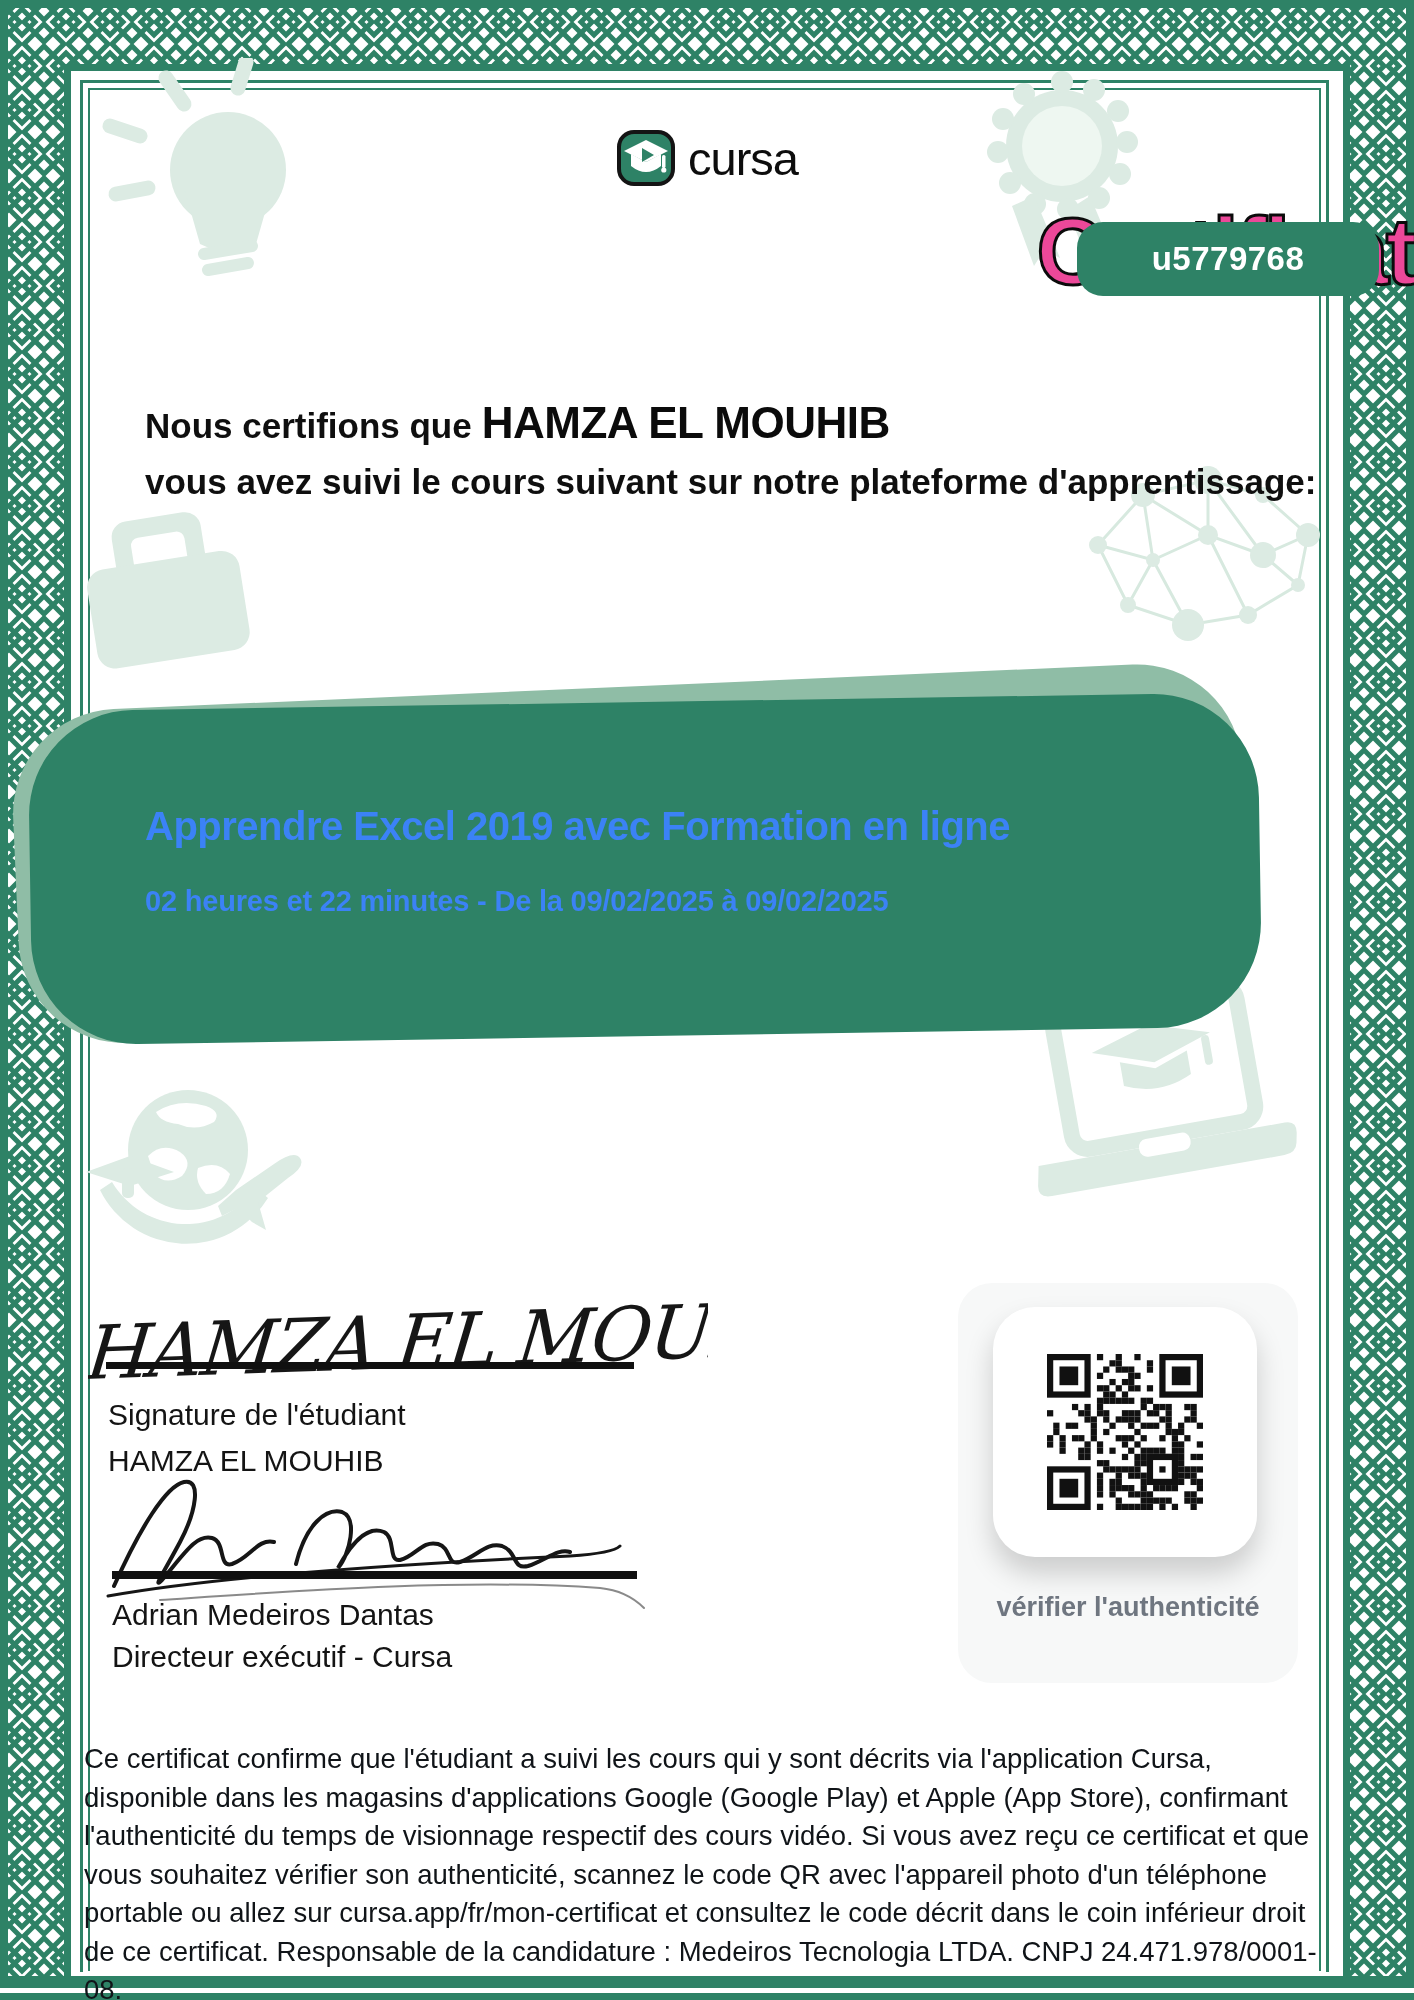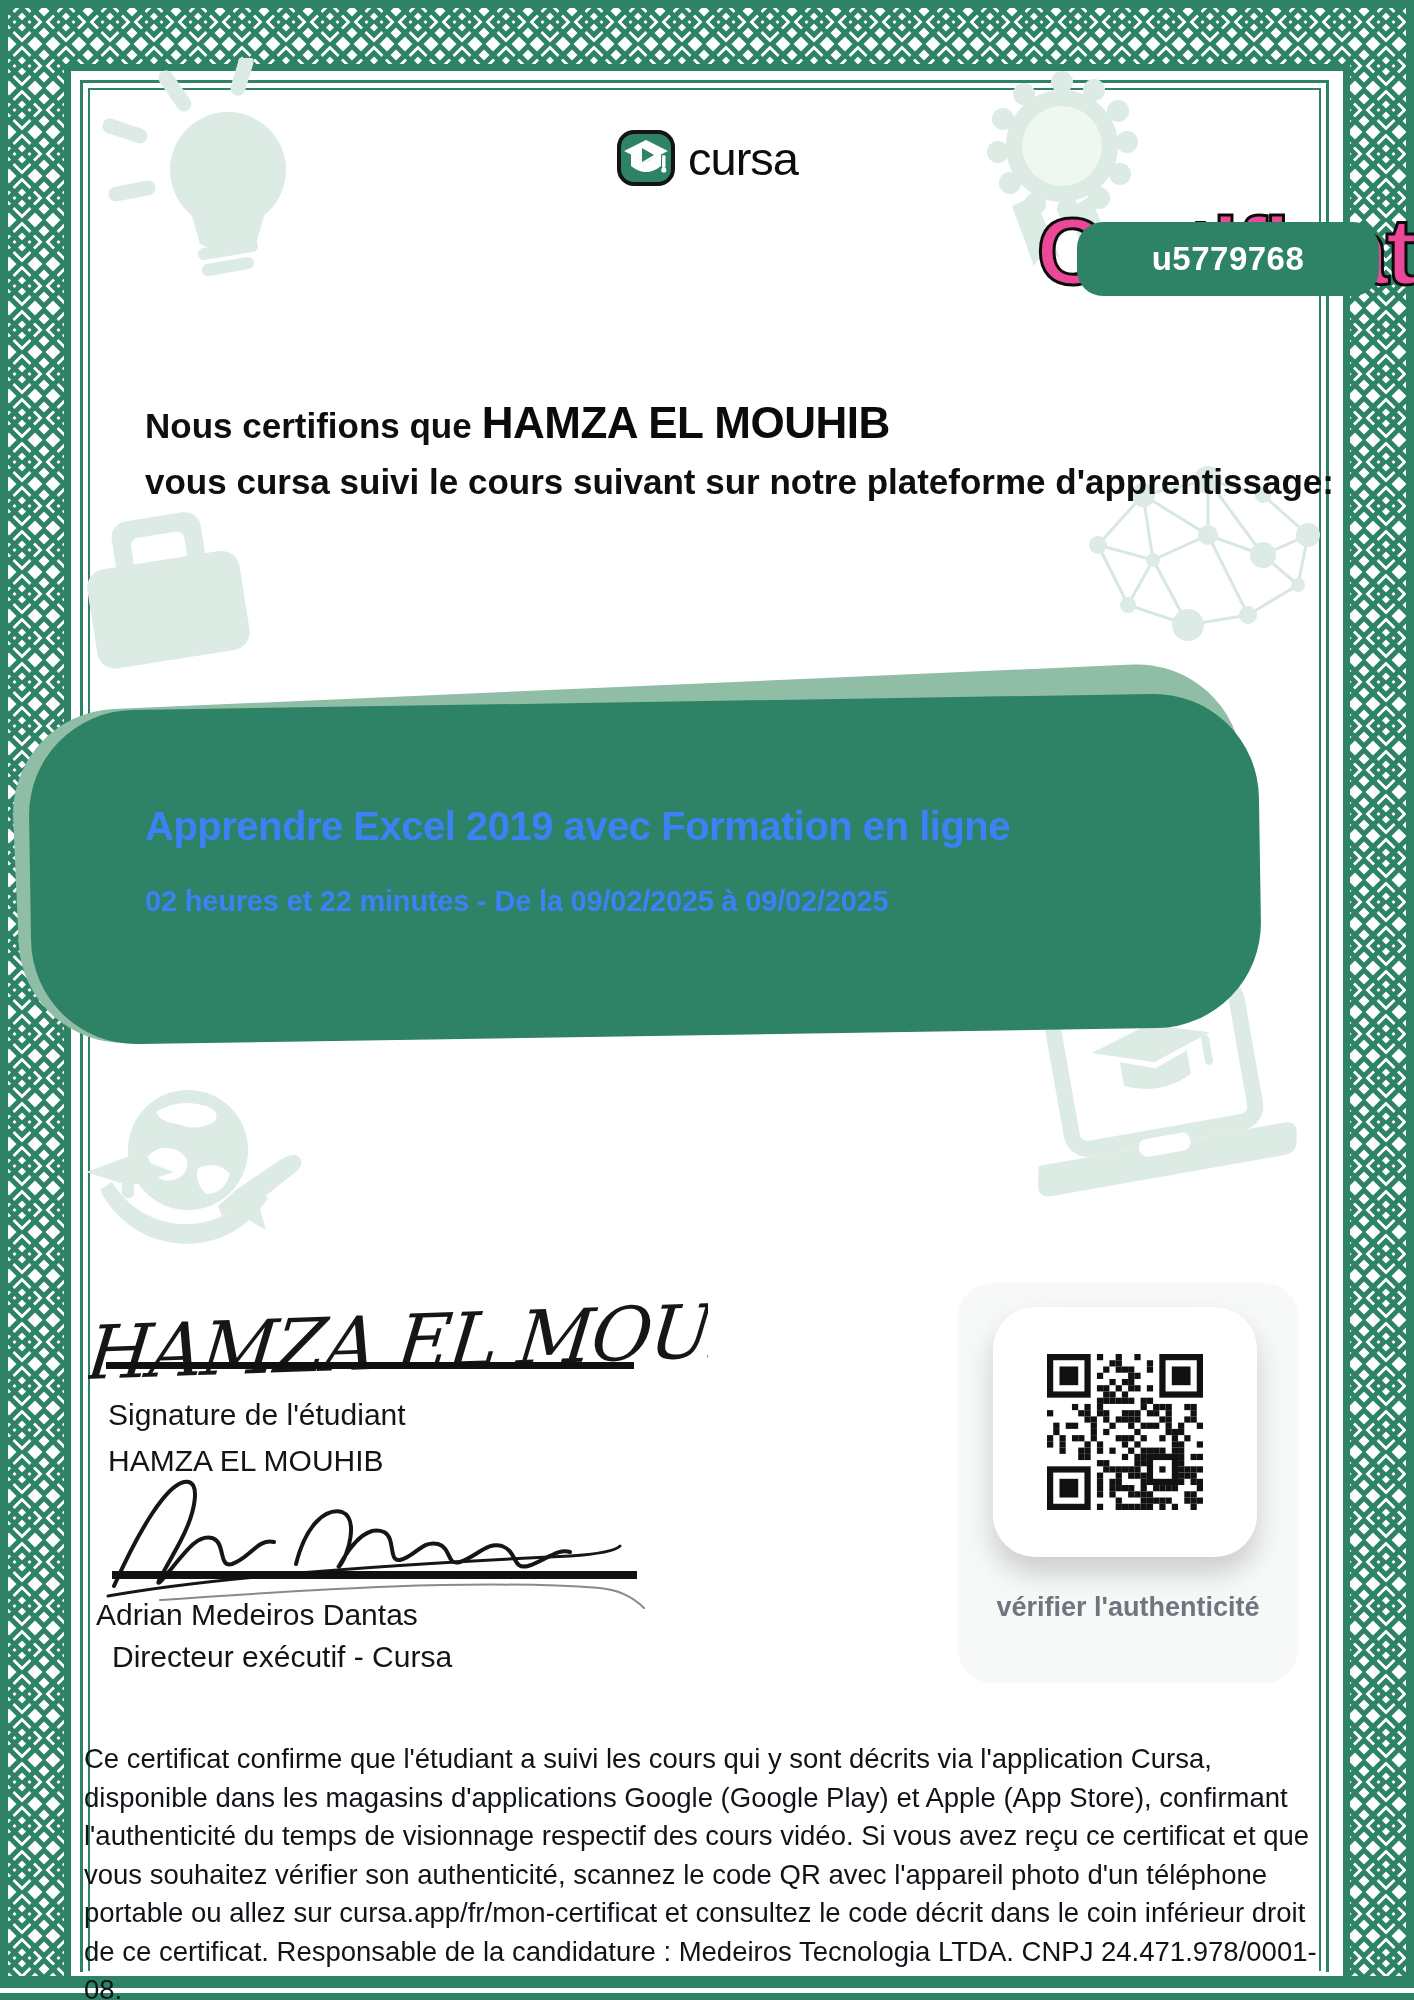--- a/index.html
+++ b/index.html
@@ -199,21 +199,21 @@
   <div class="abs cert-title">Certificat</div>
   <div class="abs code-badge">
     <span>u5779768</span>
   </div>
 
   <div class="abs intro">
     <div class="intro-line1">
       <span class="certify-label">Nous certifions que</span>
       <span class="student-name">HAMZA EL MOUHIB</span>
     </div>
-    <div class="intro-line2">vous cursa suivi le cours suivant sur notre plateforme d'apprentissage:</div>
+    <div class="intro-line2">vous avez suivi le cours suivant sur notre plateforme d'apprentissage:</div>
   </div>
 
   <div class="abs banner-wrap">
     <div class="banner-sage"></div>
     <div class="banner-main"></div>
     <div class="banner-text">
       <div class="course-title">Apprendre Excel 2019 avec Formation en ligne</div>
       <div class="course-details">02 heures et 22 minutes - De la 09/02/2025 à 09/02/2025</div>
     </div>
   </div>
@@ -227,21 +227,21 @@
 
   <svg class="abs" width="560" height="150" viewBox="0 0 560 150" style="left:100px;top:1468px;z-index:5;">
     <g fill="none" stroke="#161616" stroke-linecap="round">
       <path stroke-width="4" d="M14,118 C40,60 66,18 84,14 C102,10 96,44 80,74 C64,104 52,122 62,112 C84,86 96,66 112,70 C126,74 118,100 132,96 C150,90 158,70 174,74"></path>
       <path stroke-width="4" d="M196,96 C206,56 226,40 242,44 C258,50 250,86 238,100 C254,70 270,58 284,64 C296,70 288,94 300,92 C316,88 322,72 338,76 C352,80 346,98 360,94 C378,88 386,74 402,78 C418,84 412,102 428,98 C446,92 458,80 470,84"></path>
       <path stroke-width="3" d="M8,128 C120,108 300,96 470,88 C500,86 516,82 520,78"></path>
       <path stroke-width="2" d="M60,132 C180,124 360,110 500,120 C520,122 534,130 544,140" stroke-opacity="0.5"></path>
     </g>
   </svg>
   <div class="sig-underline" style="left:112px;top:1571px;width:525px;height:8px;"></div>
-  <div class="sig-label" style="left:96px;top:1598px;">Adrian Medeiros Dantas</div>
+  <div class="sig-label" style="left:112px;top:1598px;">Adrian Medeiros Dantas</div>
   <div class="sig-label" style="left:112px;top:1640px;">Directeur exécutif - Cursa</div>
 
   <div class="abs qr-panel"></div>
   <div class="abs qr-card">
     <svg id="qr-svg" width="156" height="156" viewBox="0 0 150 150">
         <rect x="48" y="0" width="6" height="6" fill="#111"></rect>
         <rect x="66" y="0" width="6" height="6" fill="#111"></rect>
         <rect x="84" y="0" width="6" height="6" fill="#111"></rect>
         <rect x="60" y="6" width="6" height="6" fill="#111"></rect>
         <rect x="66" y="6" width="6" height="6" fill="#111"></rect>

